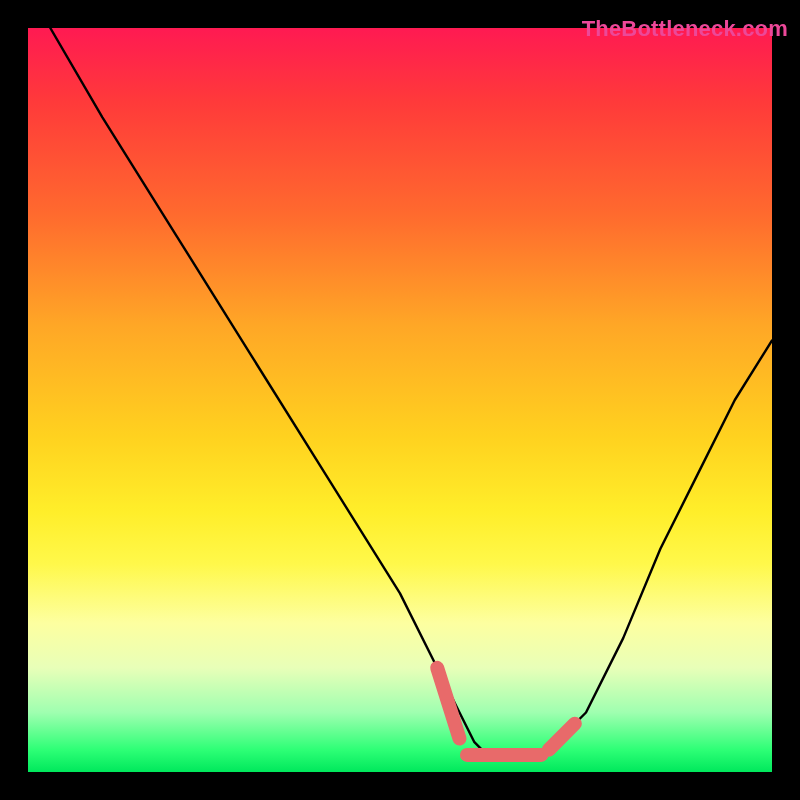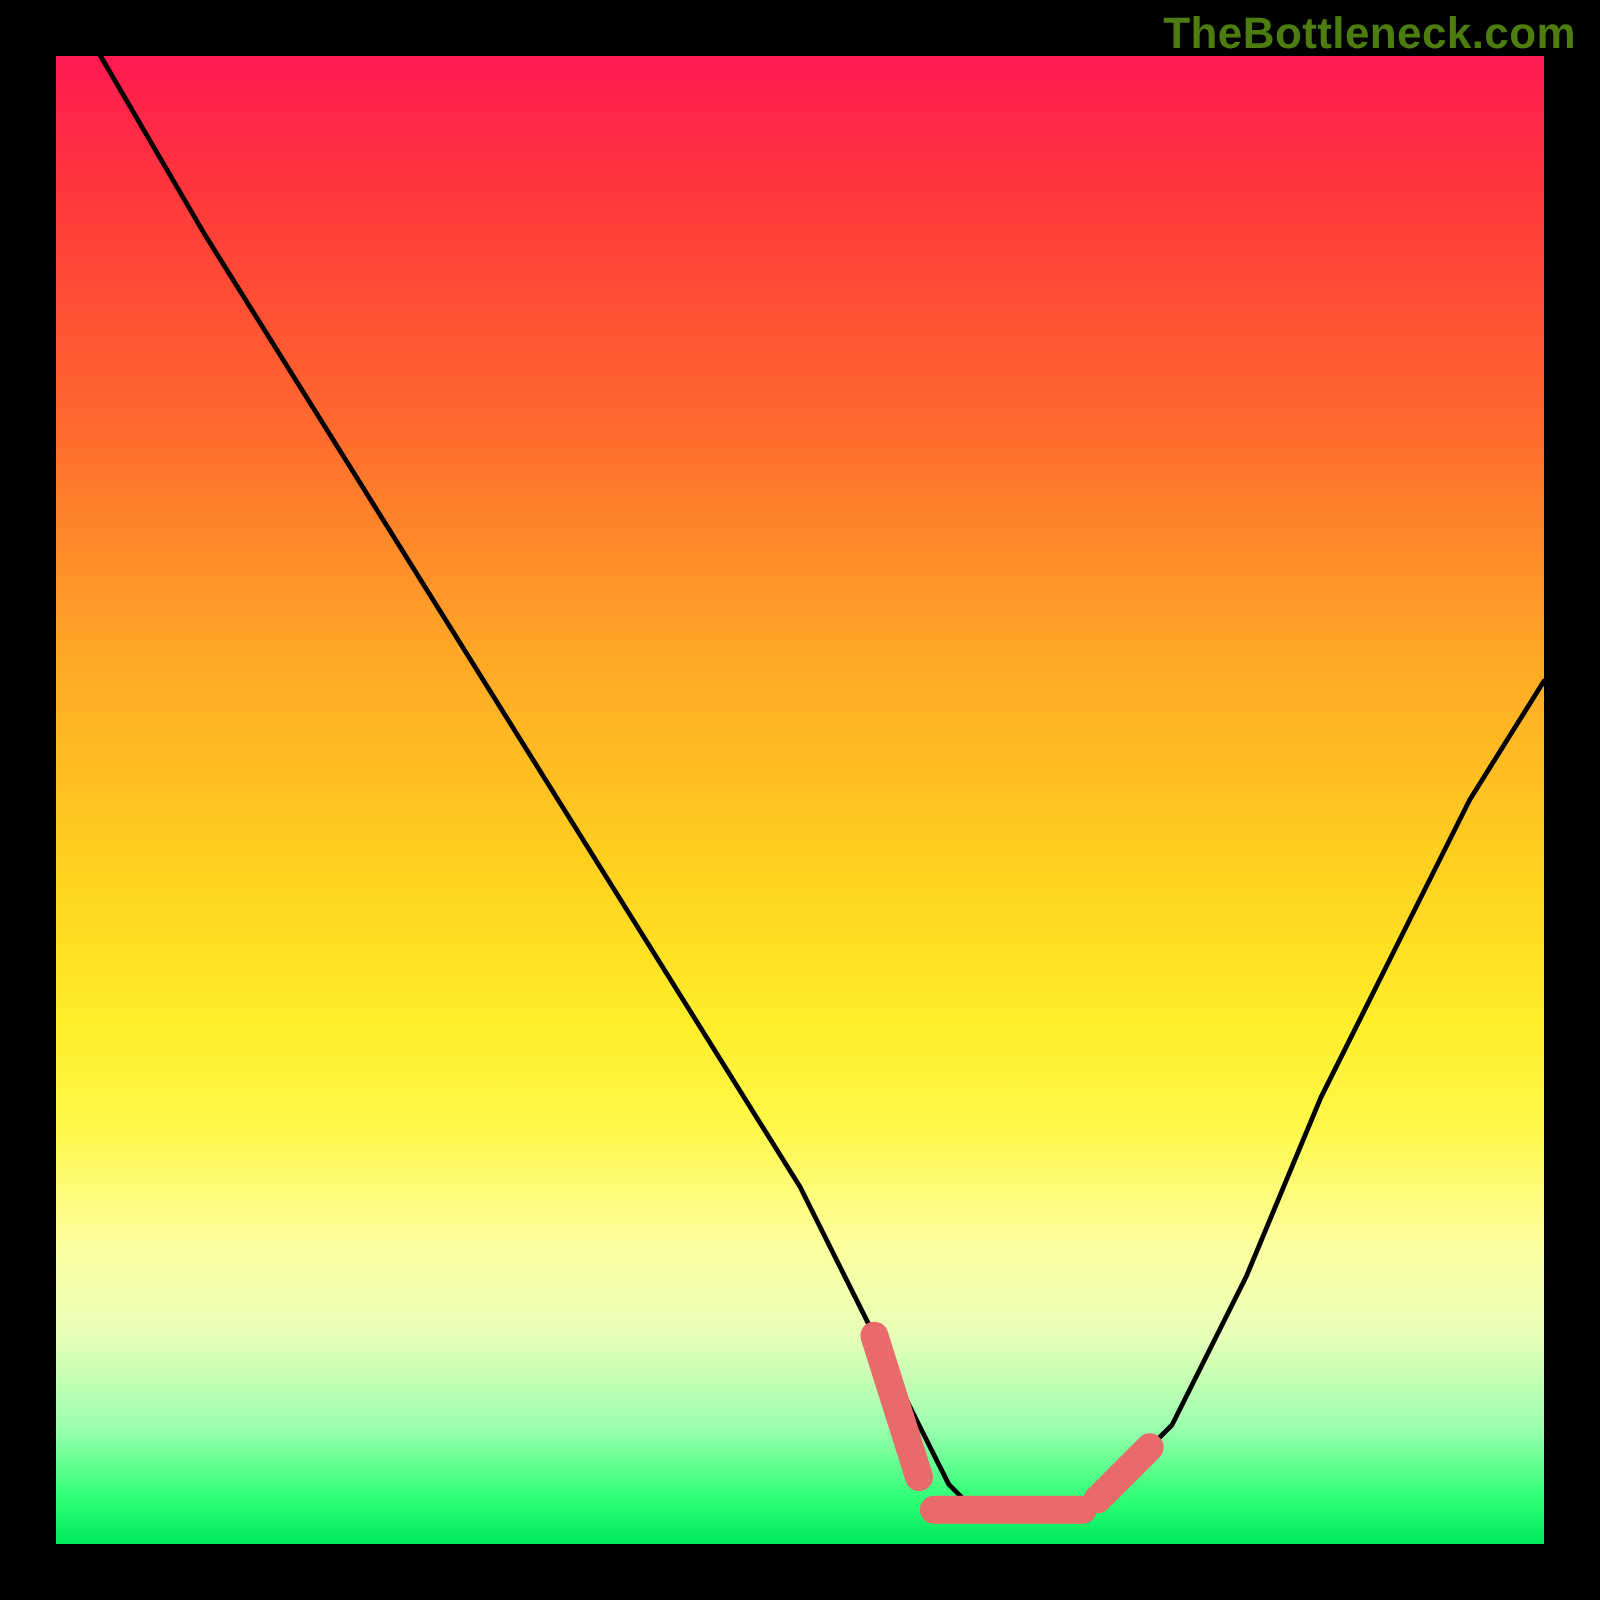--- a/index.html
+++ b/index.html
@@ -27,25 +27,25 @@
       #fff84a 72%,
       #fdffa0 80%,
       #e8ffb8 86%,
       #9fffb0 92%,
       #2eff76 97%,
       #00e85c 100%
     );
   }
   .watermark {
     position: absolute;
-    top: 4px;
+    top: 16px;
     right: 12px;
     font-size: 22px;
     font-weight: 600;
-    color: #4d7c0f;
+    color: #ec4899;
     letter-spacing: 0.2px;
   }
   svg {
     position: absolute;
     left: 0;
     top: 0;
   }
 </style>
 </head>
 <body>

